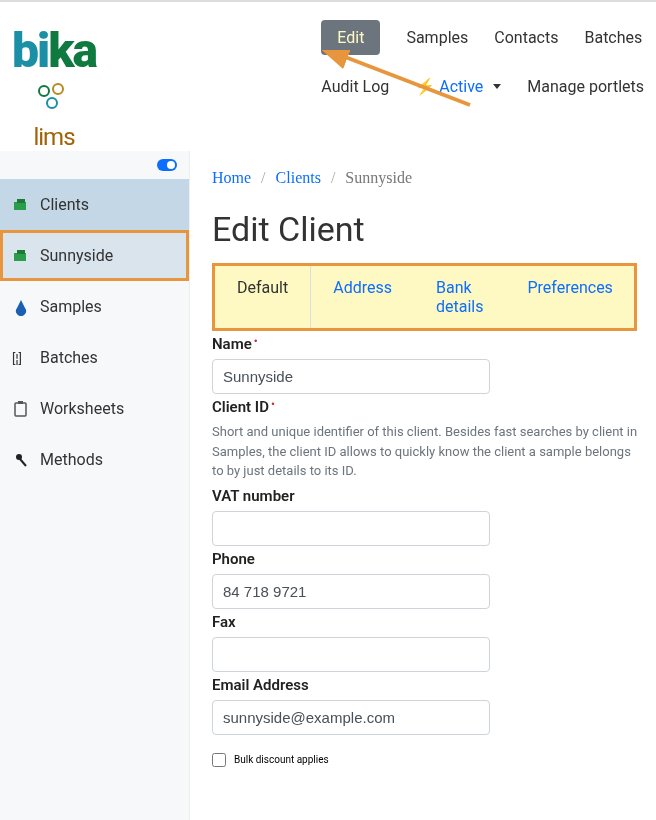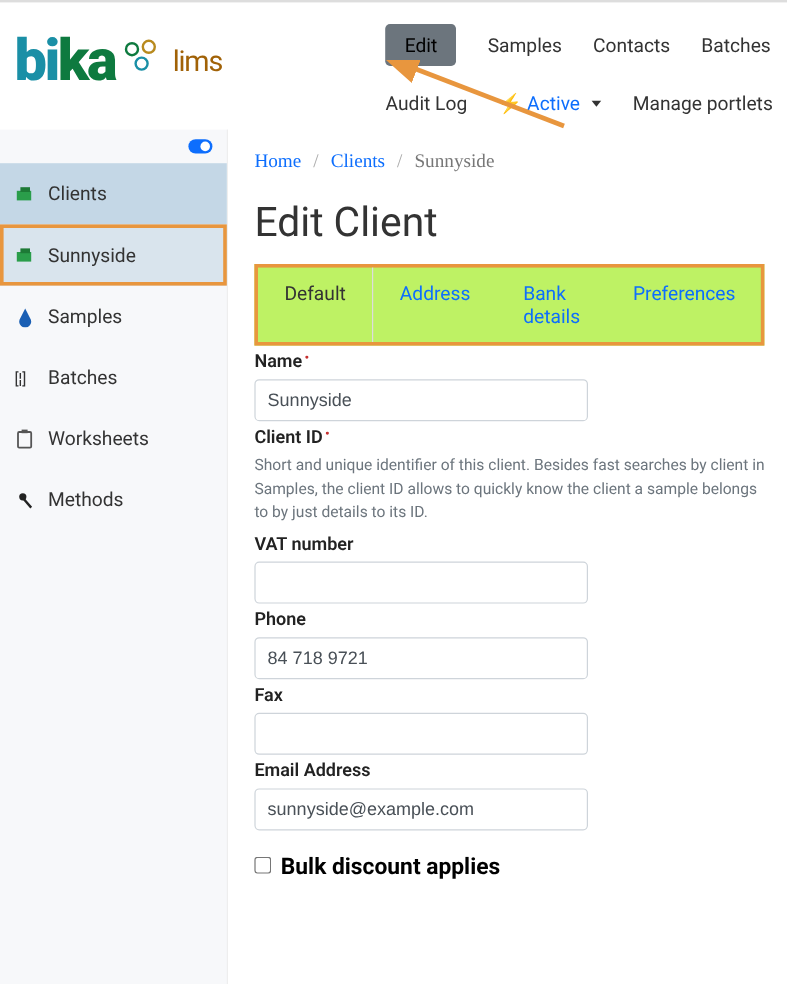--- a/index.html
+++ b/index.html
@@ -1,56 +1,56 @@
 <!DOCTYPE html>
 <html><head>
 <meta charset="utf-8">
 <style>
   * { box-sizing: border-box; margin: 0; padding: 0; }
   body { font-family: -apple-system, BlinkMacSystemFont, "Segoe UI", Roboto, sans-serif; background: #fff; width: 656px; height: 820px; overflow: hidden; position: relative; }
   .top-border { height: 2px; background: #ddd; width: 100%; }
   .header { display: flex; align-items: flex-start; padding: 8px 12px 0 12px; }
-  .logo-wrap { display: flex; align-items: center; padding-top: 12px; }
+  .logo-wrap { display: flex; align-items: center; padding-top: 12px; flex-direction: column; }
   .bika-logo { font-size: 48px; font-weight: 900; letter-spacing: -2px; }
   .b1 { color: #1a8fa6; }
   .b2 { color: #0e7a3f; }
   .gear { margin: 0 4px; }
   .lims { font-size: 24px; color: #a16207; letter-spacing: -1px; font-weight: 400; }
   .nav-wrap { margin-left: auto; }
   .nav-row { display: flex; align-items: center; gap: 26px; padding: 10px 0 12px 0; }
   .nav-link { color: #333; font-size: 16px; cursor: pointer; }
-  .nav-link.active-tab { background: #6c757d; color: #000000; padding: 8px 16px; border-radius: 4px; }
+  .nav-link.active-tab { background: #6c757d; color: #fef9c3; padding: 8px 16px; border-radius: 4px; }
   .active-status { color: #0d6efd; display: flex; align-items: center; gap: 4px; }
   .caret-down { width: 0; height: 0; border-left: 4px solid transparent; border-right: 4px solid transparent; border-top: 5px solid #333; margin-left: 6px; display: inline-block; }
   .bolt { color: #0d6efd; }
   .layout { display: flex; height: calc(100% - 95px); }
   .sidebar-col { width: 190px; background: #f7f8fa; border-right: 1px solid #eee; }
   .toggle-row { display: flex; justify-content: flex-end; padding: 8px 12px; }
   .toggle { width: 20px; height: 12px; border-radius: 8px; background: #0d6efd; position: relative; }
   .toggle::after { content: ''; position: absolute; width: 8px; height: 8px; background: #fff; border-radius: 50%; top: 2px; right: 2px; }
   .side-item { display: flex; align-items: center; gap: 10px; padding: 16px 12px; font-size: 16px; color: #333; cursor: pointer; }
   .side-item.top-level { background: #c4d7e6; }
   .side-item.selected { background: #d9e4ed; border: 3px solid #e8963e; padding: 13px 9px; }
   .side-icon { width: 18px; height: 18px; display: inline-flex; align-items: center; justify-content: center; }
   .main { flex: 1; padding: 18px 0 0 22px; overflow: hidden; }
   .breadcrumb { font-size: 16px; color: #777; margin-bottom: 22px; font-family: Liberation Serif, serif; }
   .breadcrumb a { color: #0d6efd; text-decoration: none; }
   .breadcrumb .sep { margin: 0 6px; color: #aaa; }
   .page-title { font-size: 34px; font-weight: 400; color: #333; margin-bottom: 14px; }
-  .tabbar { display: flex; border: 3px solid #e8963e; background: #bef264; width: 425px; }
+  .tabbar { display: flex; border: 3px solid #e8963e; background: #fef9c3; width: 425px; }
   .tab { padding: 12px 22px; font-size: 16px; color: #0d6efd; cursor: pointer; }
   .tab.current { color: #333; border-right: 1px solid #ddd; }
   .field-group { margin-top: 4px; max-width: 430px; }
   .field-label { font-size: 15px; font-weight: 600; color: #222; margin-bottom: 6px; display: block; }
   .req { color: #c53030; font-size: 11px; vertical-align: top; margin-left: 2px; }
   .help-text { font-size: 13px; color: #6c757d; line-height: 1.5; margin-bottom: 6px; }
   .text-input { width: 278px; padding: 8px 10px; font-size: 15px; border: 1px solid #ced4da; border-radius: 4px; color: #495057; }
   .checkbox-row { display: flex; align-items: center; gap: 8px; margin-top: 18px; }
   .checkbox-row input { width: 14px; height: 14px; }
-  .checkbox-row label { font-size: 19px; font-weight: 700; }
+  .checkbox-row label { font-size: 10px; font-weight: 400; }
   .arrow { position: absolute; top: 50px; left: 310px; pointer-events: none; }
 </style>
 </head>
 <body>
 
 <div class="top-border"></div>
 
 <div class="header">
   <div class="logo-wrap">
     <span class="bika-logo"><span class="b1">bi</span><span class="b2">ka</span></span>

